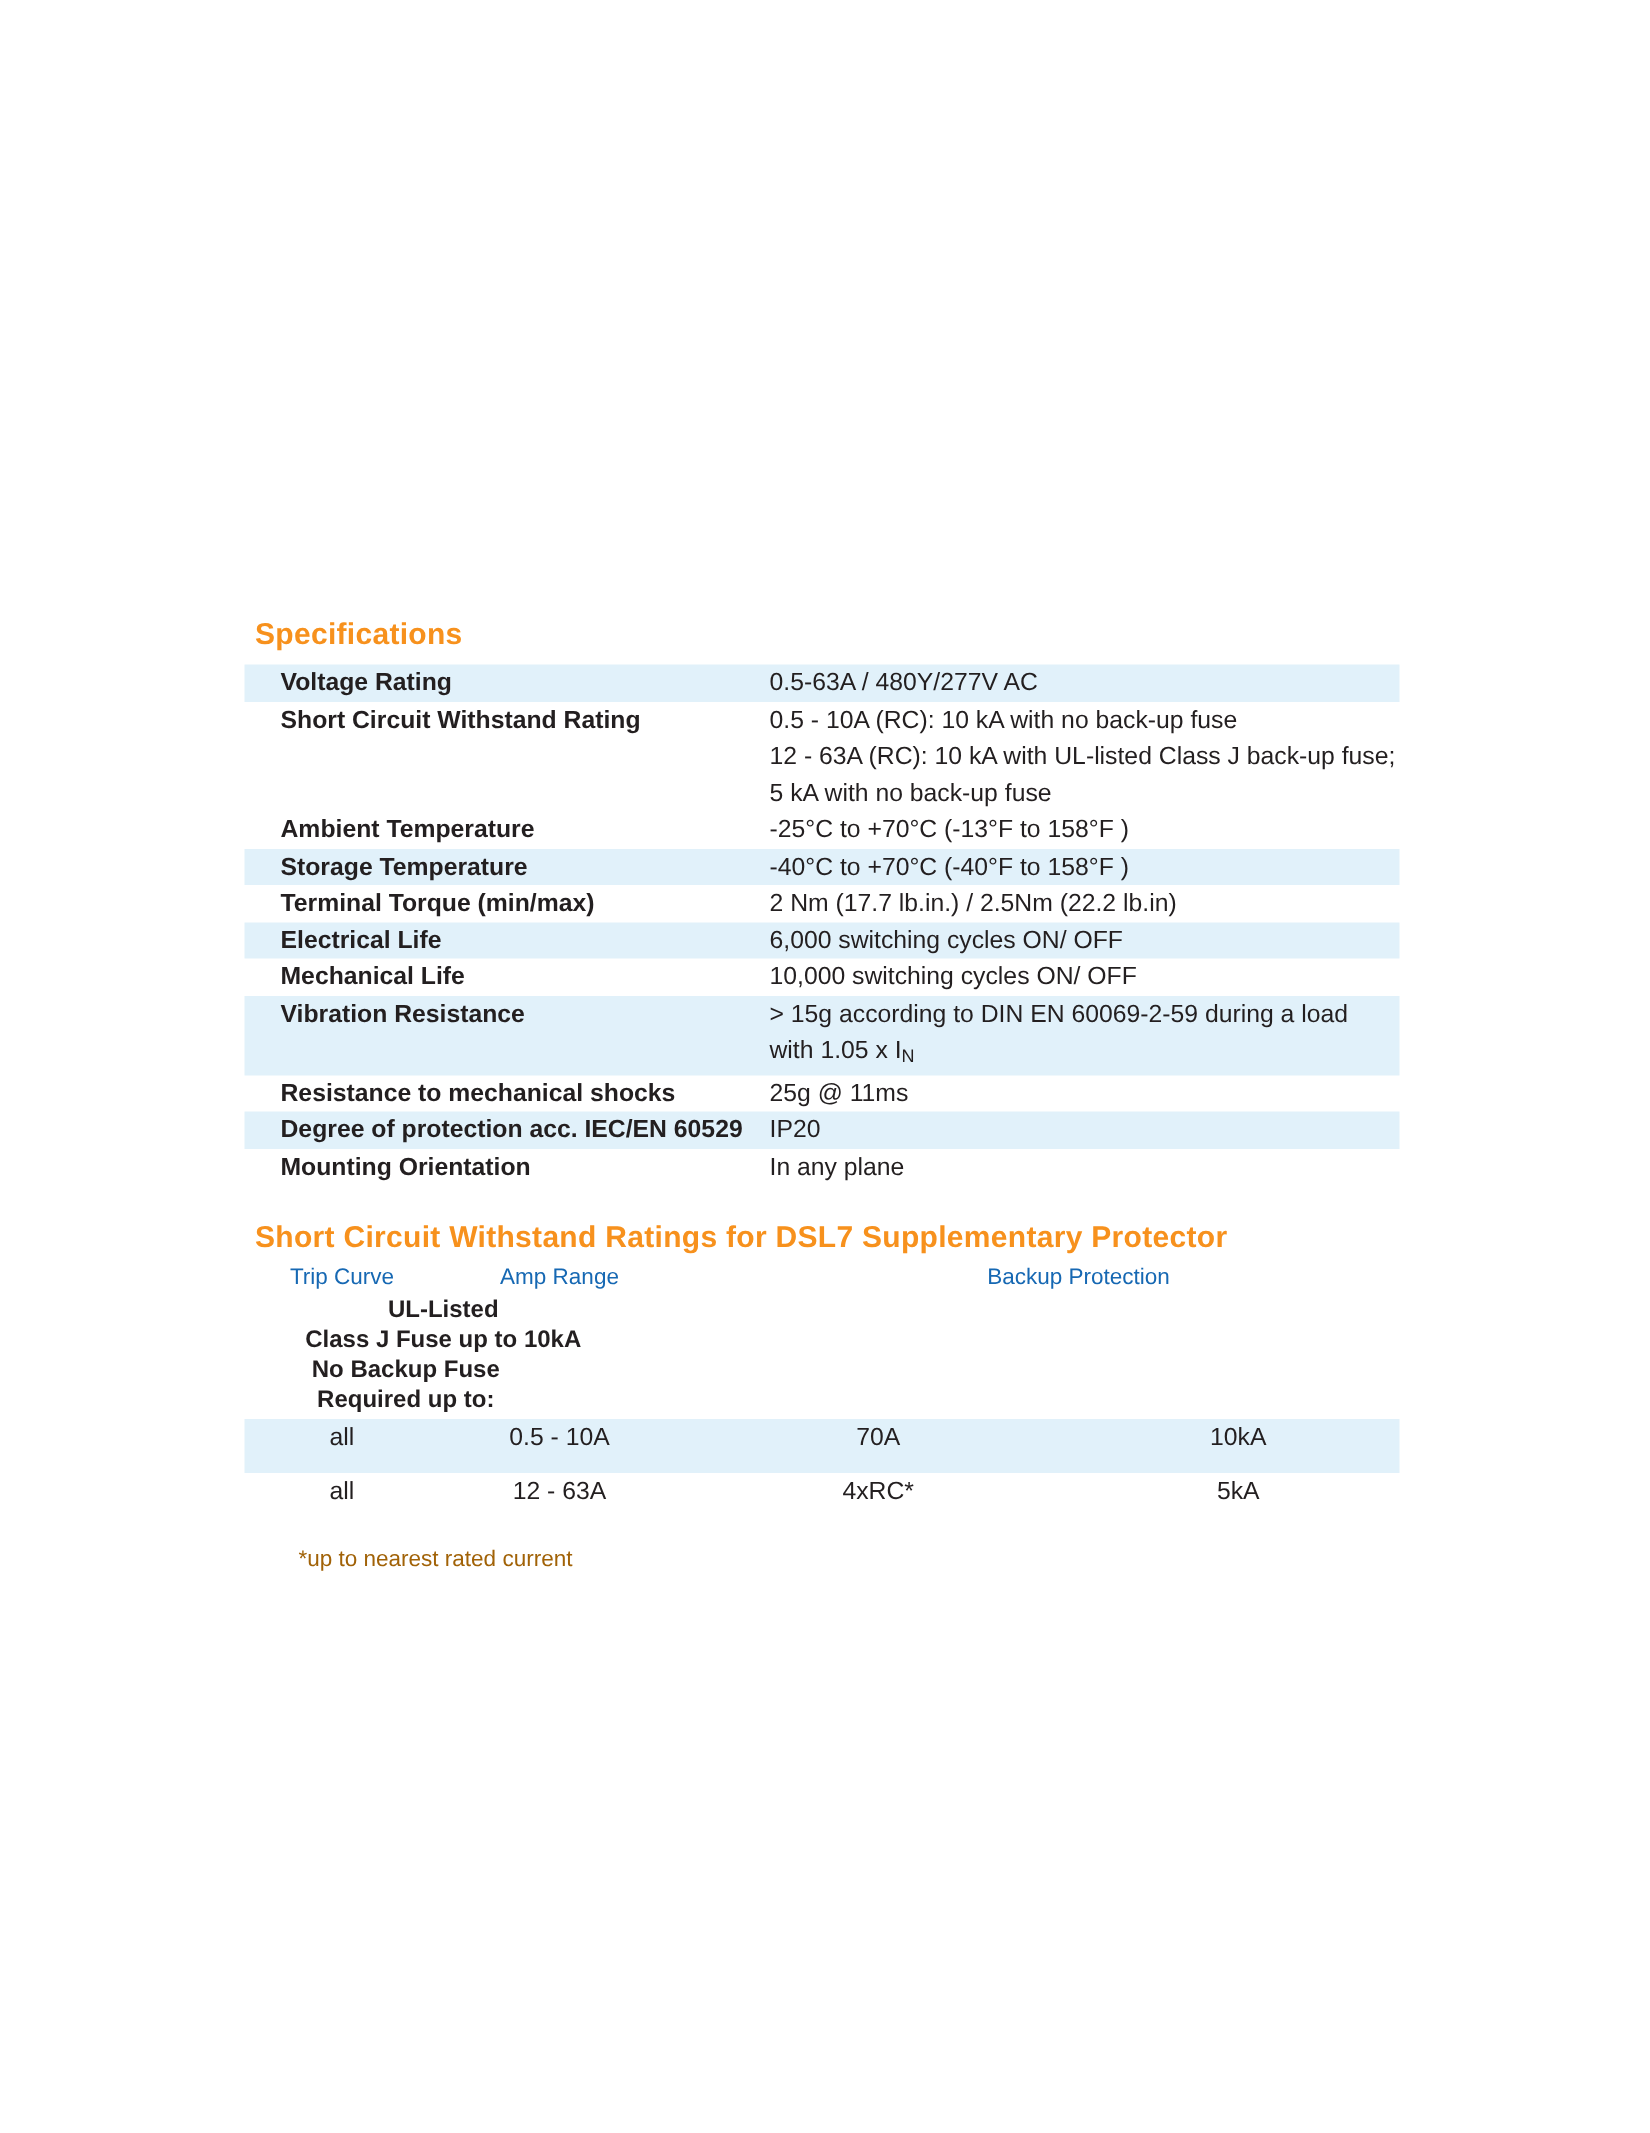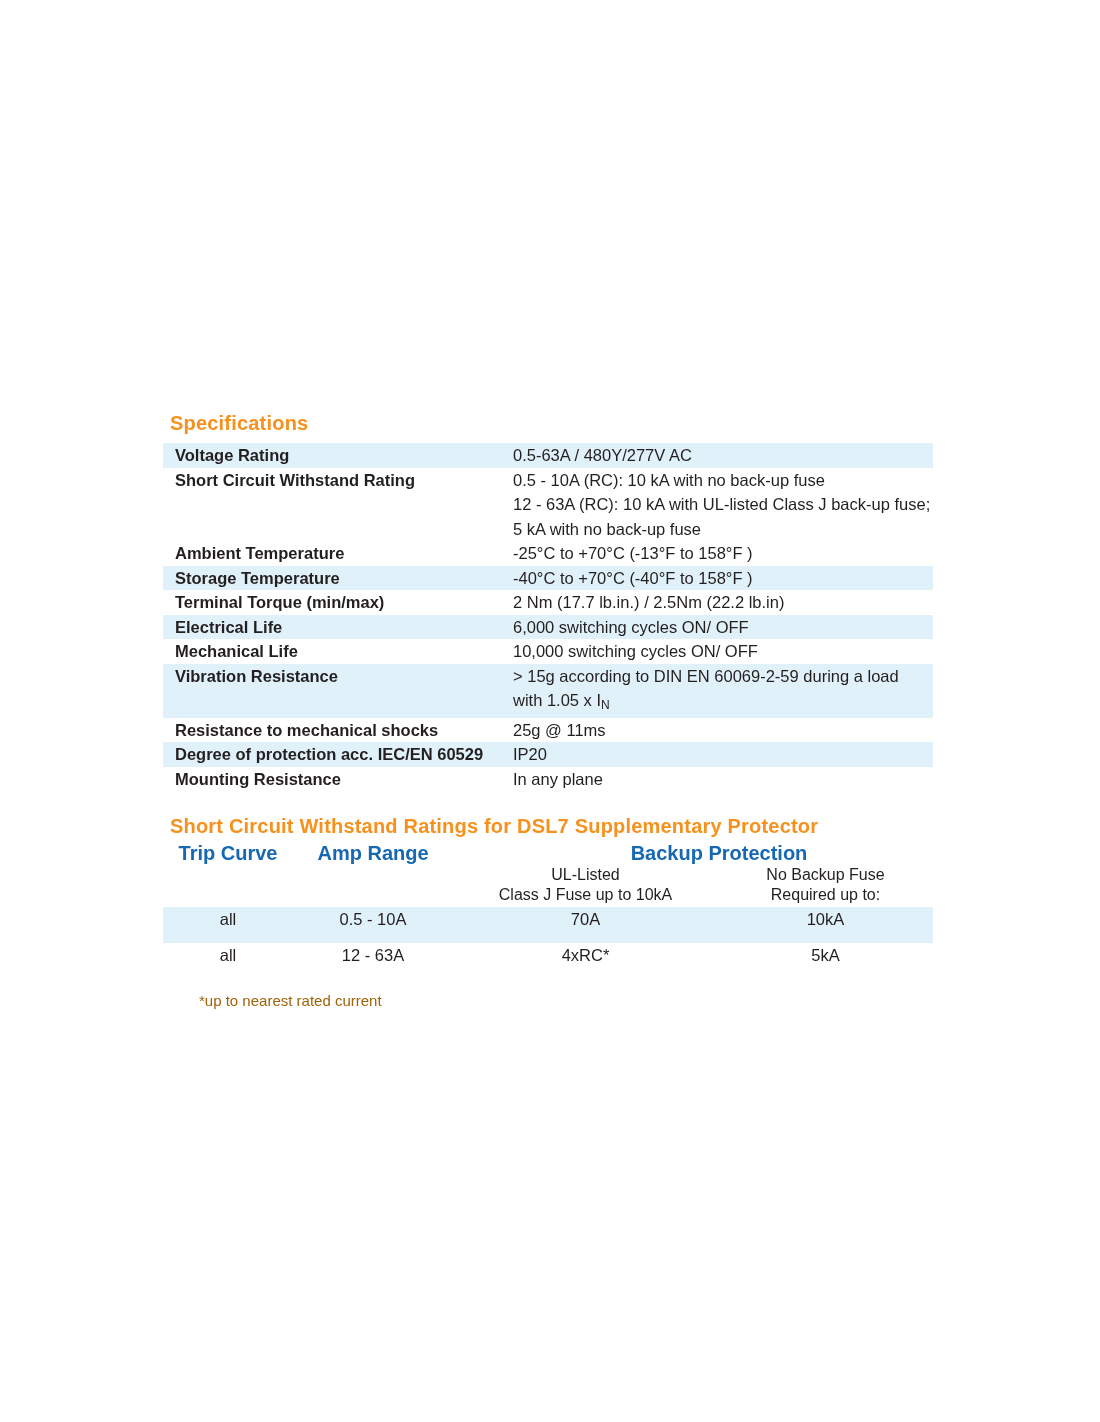--- a/index.html
+++ b/index.html
@@ -39,45 +39,46 @@
   .spec-row {
     display: flex;
     align-items: flex-start;
     min-height: 24.5px;
     font-size: 16.5px;
     line-height: 24.5px;
   }
   .spec-row.shaded { background: var(--row-blue, #E1F1FA); }
   .spec-label {
     width: 350px;
-    padding-left: 12px;
+    padding-left: 24px;
     box-sizing: border-box;
     font-weight: 700;
     flex-shrink: 0;
   }
   .spec-value { flex: 1; font-weight: 400; }
   .sub-n {
     font-size: 12px;
     vertical-align: -3px;
   }
 
   
   .ratings-table { width: 770px; margin-top: 0; }
   .rt-row { display: flex; }
   .rt-head-row {
-    font-size: 20px;
-    font-weight: 700;
+    font-size: 15px;
+    font-weight: 400;
     color: var(--header-blue, #1668B3);
     line-height: 24px;
   }
   .rt-subhead-row {
     font-size: 16px;
-    font-weight: 400;
+    font-weight: 700;
     line-height: 20px;
     margin-bottom: 2px;
+    flex-direction: column;
   }
   .rt-data-row {
     font-size: 16.5px;
     line-height: 25px;
     height: 36px;
   }
   .rt-data-row.shaded { background: var(--row-blue, #E1F1FA); }
   .rt-c1 { width: 130px; text-align: center; }
   .rt-c2 { width: 160px; text-align: center; }
   .rt-c3 { width: 265px; text-align: center; }
@@ -155,21 +156,21 @@
         <div class="spec-label">Resistance to mechanical shocks</div>
         <div class="spec-value">25g @ 11ms</div>
       </div>
 
       <div class="spec-row shaded">
         <div class="spec-label">Degree of protection acc. IEC/EN 60529</div>
         <div class="spec-value">IP20</div>
       </div>
 
       <div class="spec-row">
-        <div class="spec-label">Mounting Resistance</div>
+        <div class="spec-label">Mounting Orientation</div>
         <div class="spec-value">In any plane</div>
       </div>
 
     </div>
 
     <h1 class="section-heading ratings-heading">Short Circuit Withstand Ratings for DSL7 Supplementary Protector</h1>
 
     <div class="ratings-table">
 
       <div class="rt-row rt-head-row">

